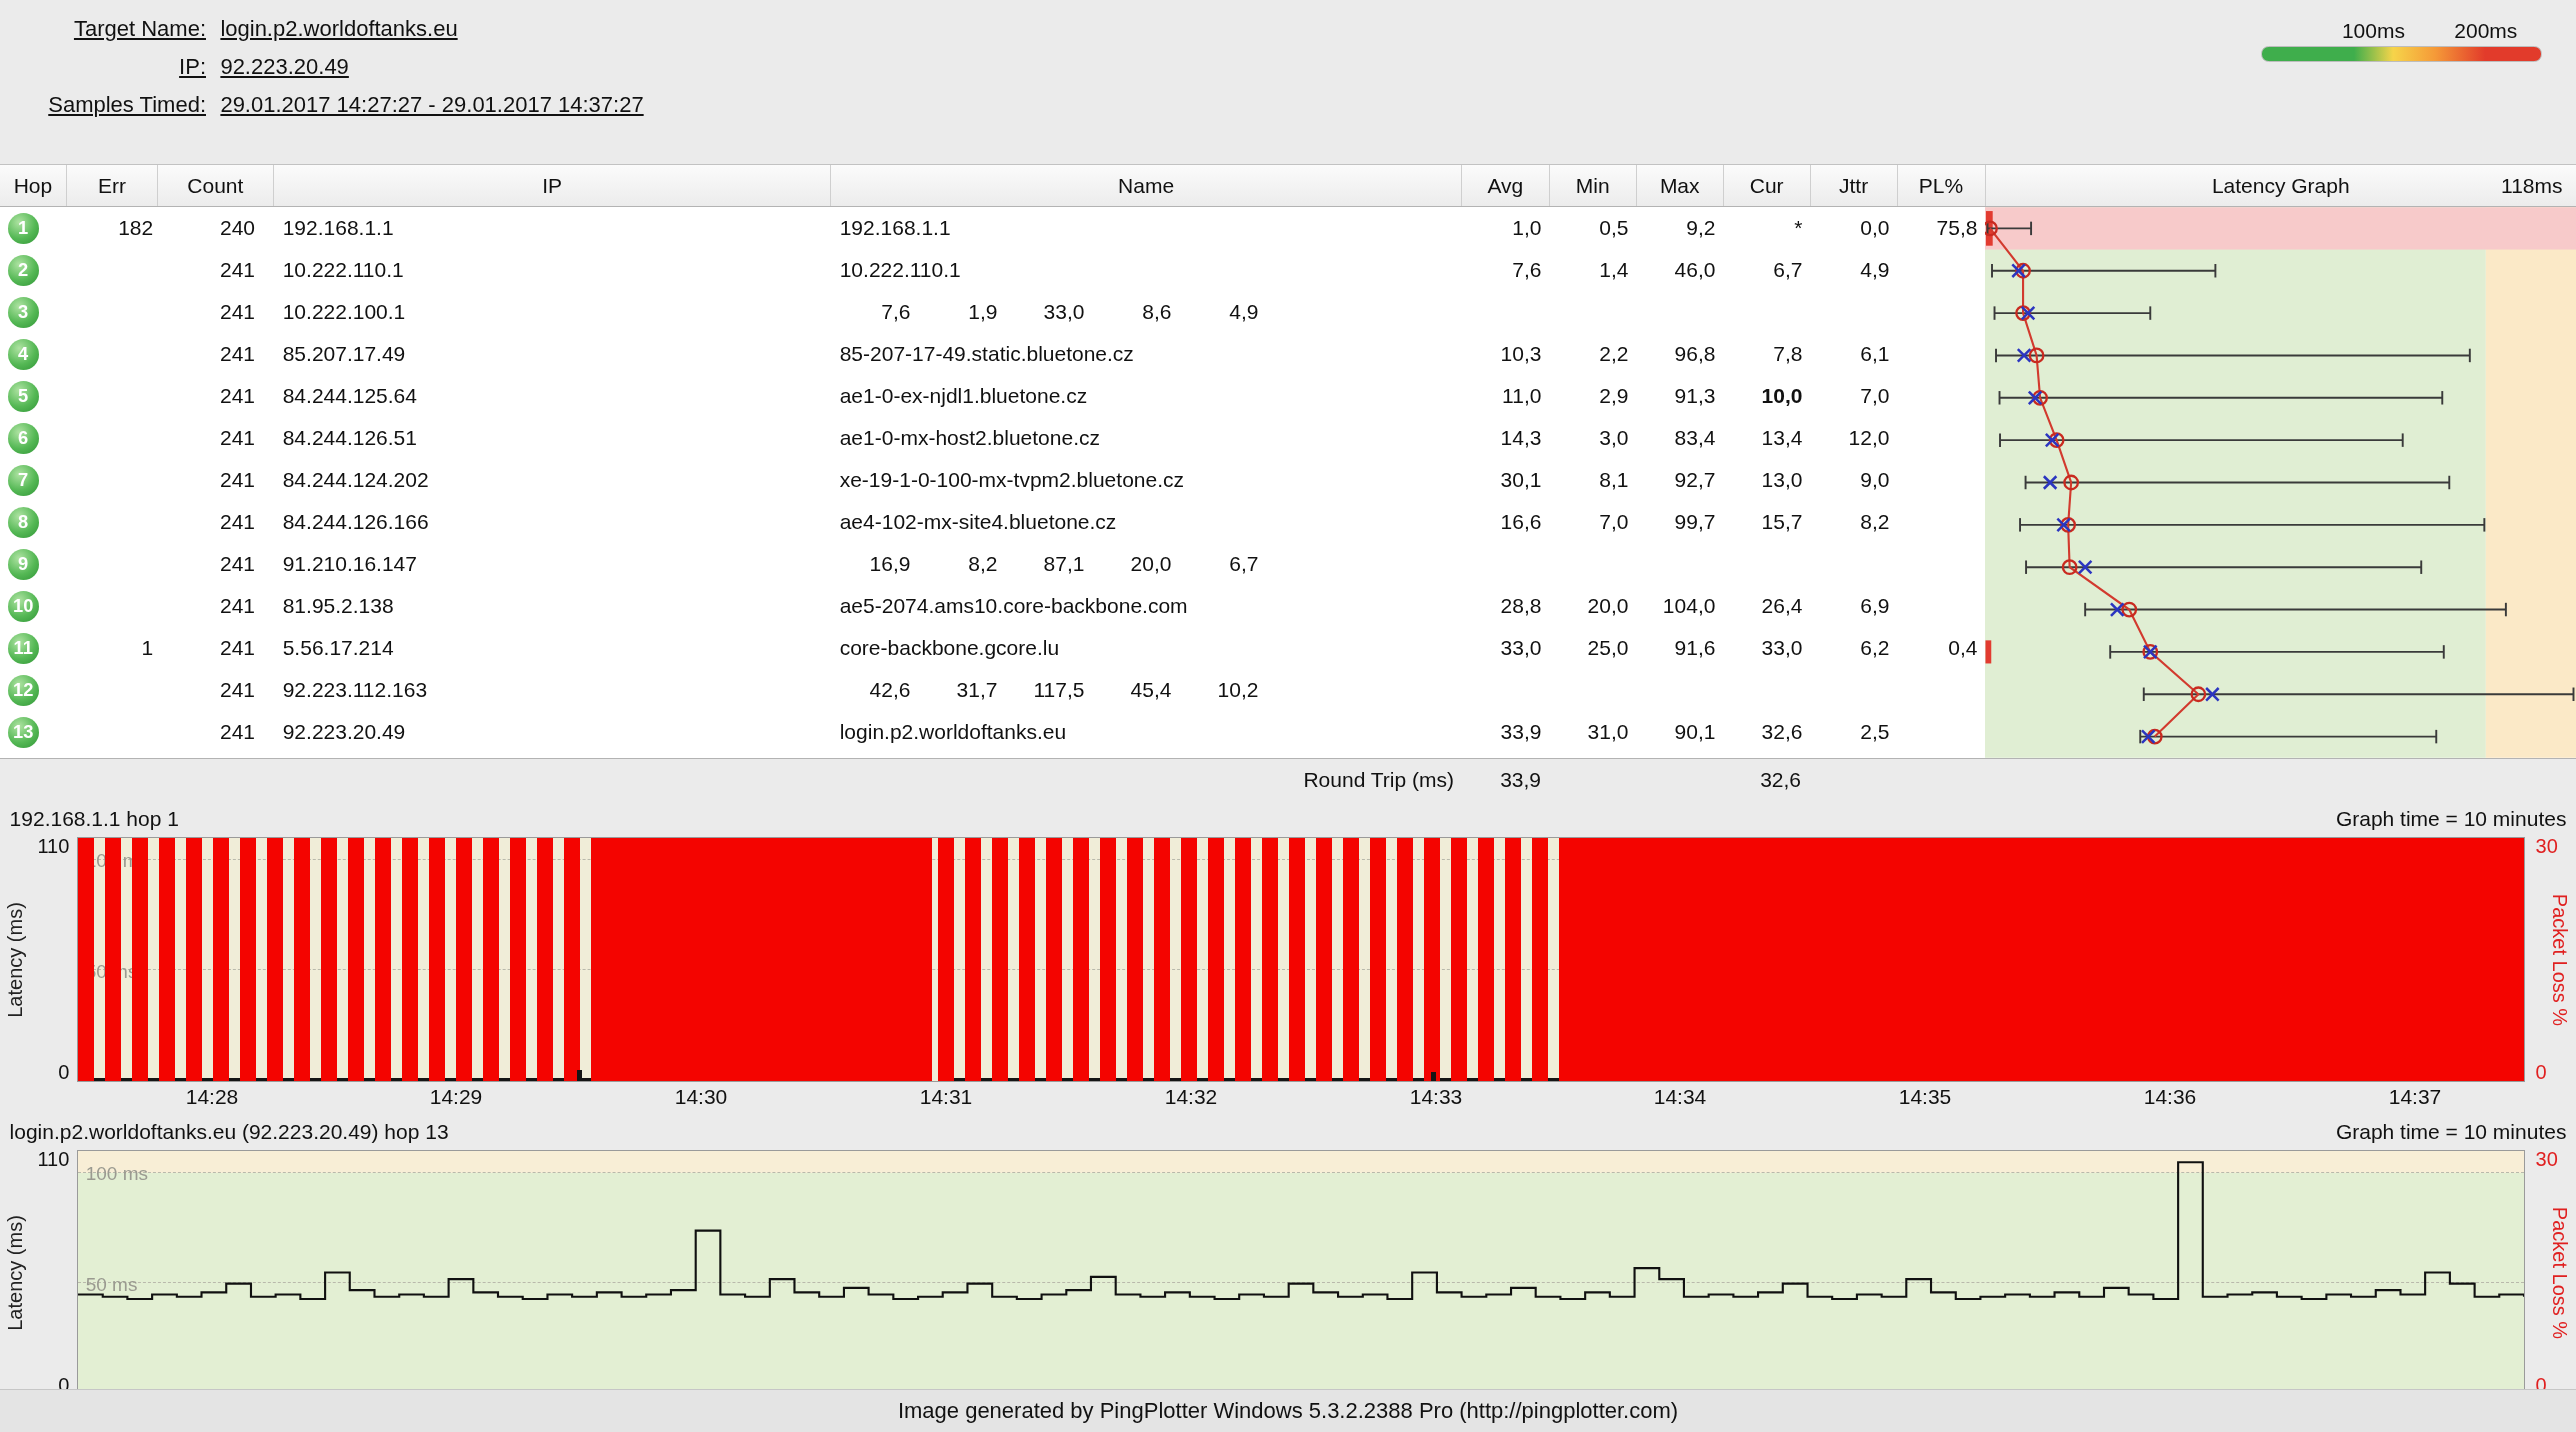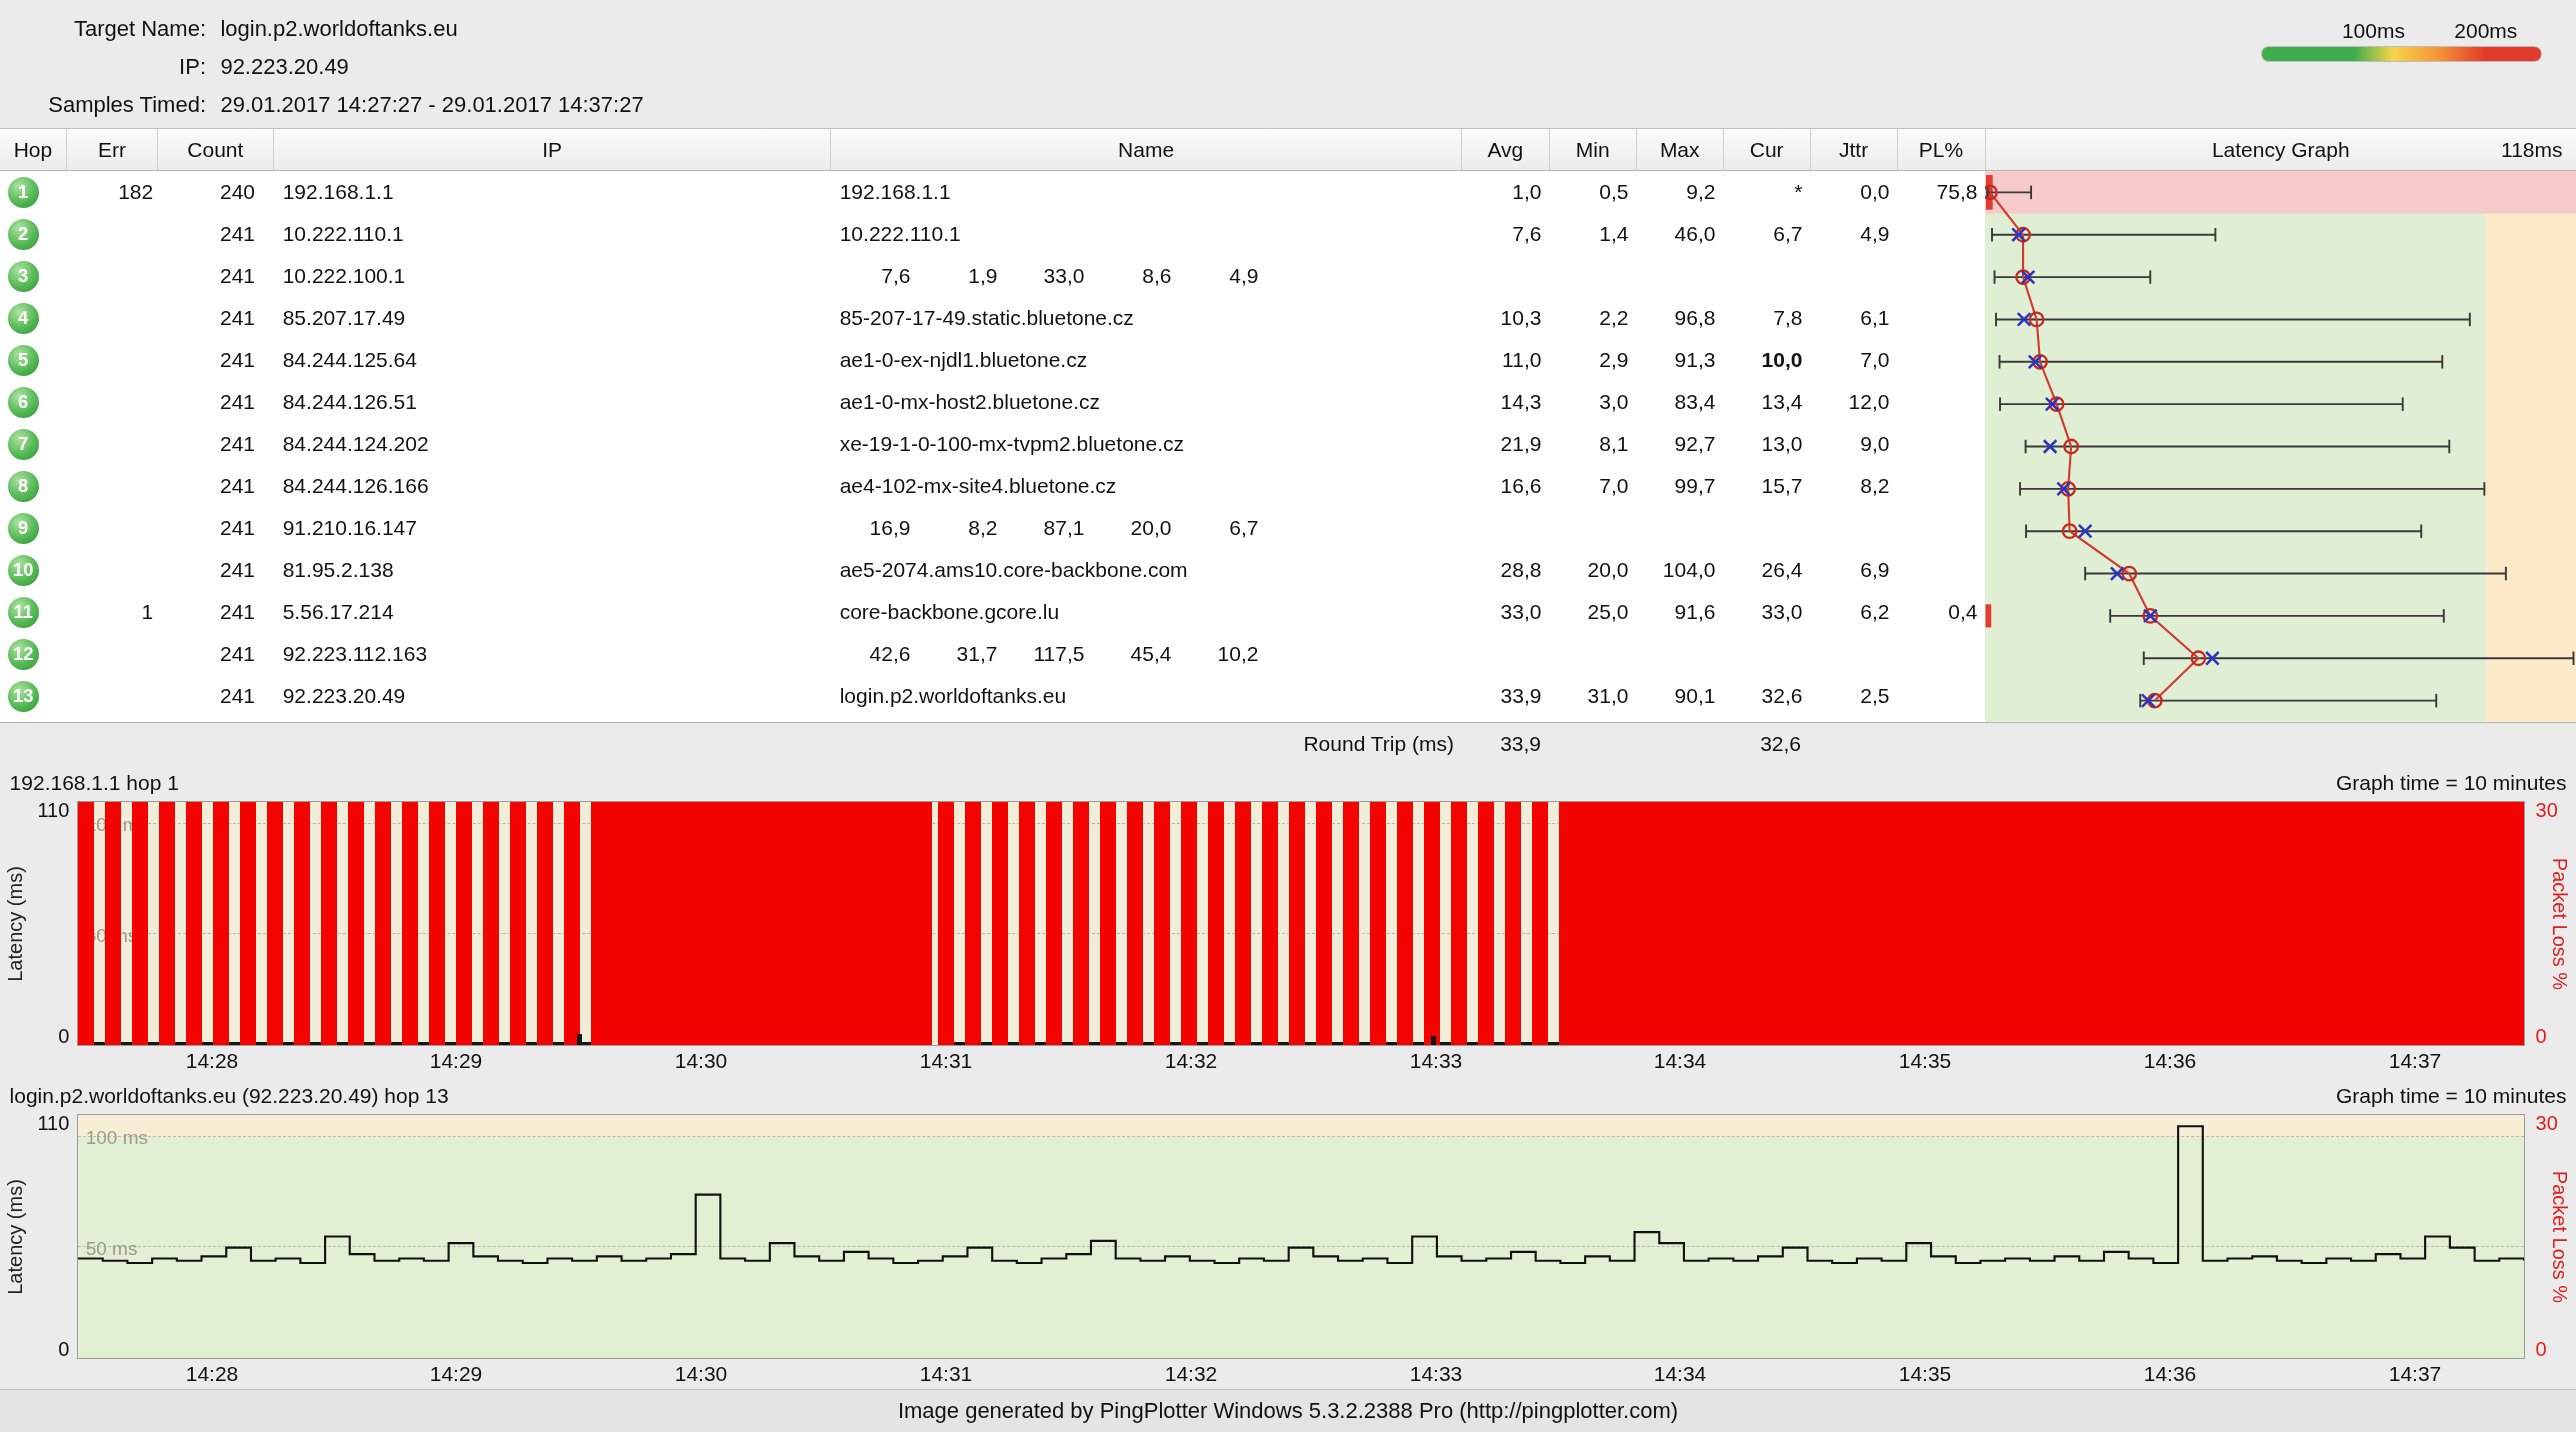--- a/index.html
+++ b/index.html
@@ -5,21 +5,21 @@
   * { box-sizing: border-box; margin: 0; padding: 0; }
   html,body { width: 2576px; height: 1432px; }
   body {
     font-family: "Liberation Sans", sans-serif;
     background: #ebebeb;
     color: #111;
   }
   .app { position: relative; width: 2576px; height: 1432px; overflow: hidden; background:#ebebeb; }
 
   
-  .info-header { position: relative; height: 128px; }
+  .info-header { position: relative; height: 164px; text-decoration: underline; }
   .info-grid { padding-top: 9.6px; }
   .info-row { display: flex; height: 38px; align-items: center; font-size: 22px; }
   .info-label { width: 206px; text-align: right; }
   .info-value { margin-left: 14.4px; }
 
   .legend { position: absolute; top: 17.3px; right: 34px; width: 281px; }
   .legend-labels { position: relative; height: 29px; font-size: 21px; }
   .legend-labels span { position: absolute; transform: translateX(-50%); top: 1.9px; }
   .legend-100 { left: 40%; }
   .legend-200 { left: 80%; }
@@ -237,21 +237,21 @@
           <div class="cell a-r col-pl" style="width: 88px;"></div>
         </div>
         <div class="trow">
           <div class="cell a-c col-hop" style="width: 67px;">
             <span class="hop-circle">7</span>
           </div>
           <div class="cell a-r col-err" style="width: 91px;"></div>
           <div class="cell a-r col-count" style="width: 116px;">241</div>
           <div class="cell a-l col-ip" style="width: 558px;">84.244.124.202</div>
           <div class="cell a-l col-name" style="width: 631px;">xe-19-1-0-100-mx-tvpm2.bluetone.cz</div>
-          <div class="cell a-r col-avg" style="width: 88px;">21,9</div>
+          <div class="cell a-r col-avg" style="width: 88px;">30,1</div>
           <div class="cell a-r col-min" style="width: 87px;">8,1</div>
           <div class="cell a-r col-max" style="width: 87px;">92,7</div>
           <div class="cell a-r col-cur" style="width: 87px;">13,0</div>
           <div class="cell a-r col-jttr" style="width: 87px;">9,0</div>
           <div class="cell a-r col-pl" style="width: 88px;"></div>
         </div>
         <div class="trow">
           <div class="cell a-c col-hop" style="width: 67px;">
             <span class="hop-circle">8</span>
           </div>

